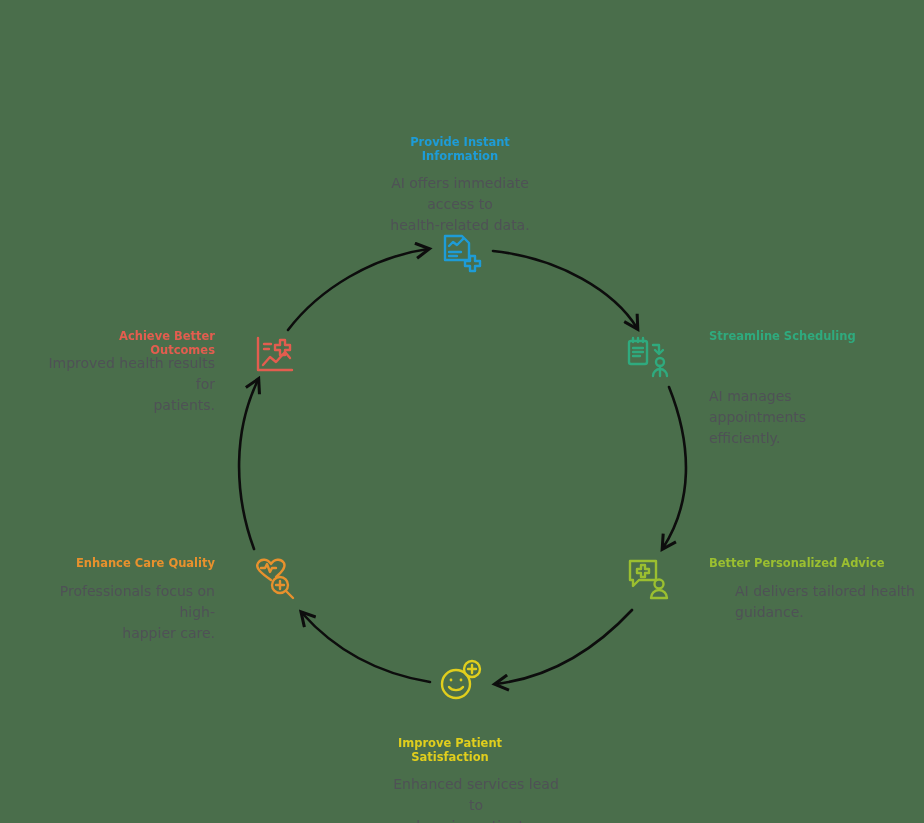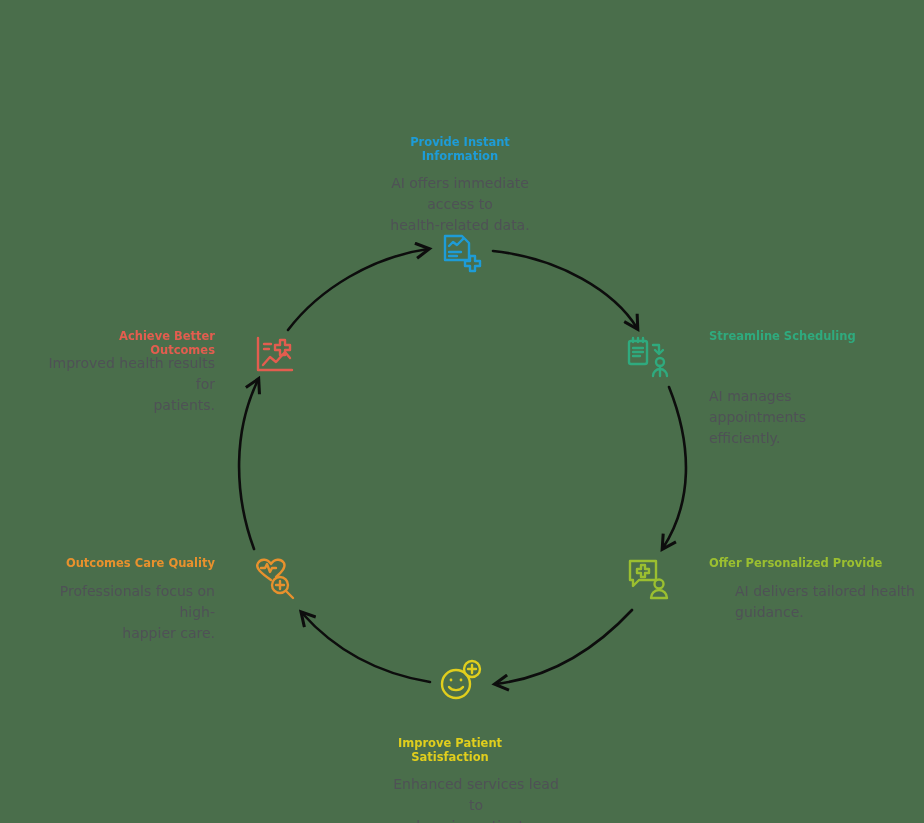--- a/index.html
+++ b/index.html
@@ -119,21 +119,21 @@
     <div class="icon-wrap" style="left:622px;top:553px;">
       <svg viewBox="0 0 52 52">
         <g fill="none" stroke="#9bbf30" stroke-width="2.4" stroke-linecap="round" stroke-linejoin="round">
           <path d="M8,8 h26 v19 h-17 l-6,6 v-6 h-3 z"></path>
           <path d="M19,12 h4 v4 h4 v4 h-4 v4 h-4 v-4 h-4 v-4 h4 z"></path>
           <circle cx="37" cy="31" r="4.5"></circle>
           <path d="M29,45 a8,8 0 0 1 16,0 z"></path>
         </g>
       </svg>
     </div>
-    <div class="label ta-l" style="left:709px;top:556px;width:210px;color:#9bbf30;">Offer Personalized Provide</div>
+    <div class="label ta-l" style="left:709px;top:556px;width:210px;color:#9bbf30;">Better Personalized Advice</div>
     <div class="desc ta-l" style="left:735px;top:581px;width:180px;">AI delivers tailored health
 guidance.</div>
   </div>
 
   <div class="node">
     <div class="icon-wrap" style="left:434px;top:655px;">
       <svg viewBox="0 0 52 52">
         <g fill="none" stroke="#e0ce1d" stroke-width="2.4" stroke-linecap="round" stroke-linejoin="round">
           <circle cx="22" cy="29" r="14"></circle>
           <circle cx="17" cy="25" r="1.4" fill="#e0ce1d" stroke="none"></circle>
@@ -157,21 +157,21 @@
         <g fill="none" stroke="#e8912d" stroke-width="2.4" stroke-linecap="round" stroke-linejoin="round">
           <path d="M22,28 C12,21 6,16 9,11 C12,6 19,7 22,12 C25,7 32,6 35,11 C37,15 33,20 27,25"></path>
           <polyline points="12,16 16,16 18,12 21,20 23,16 27,16"></polyline>
           <circle cx="31" cy="33" r="8"></circle>
           <line x1="31" y1="29" x2="31" y2="37"></line>
           <line x1="27" y1="33" x2="35" y2="33"></line>
           <line x1="37" y1="39" x2="44" y2="46"></line>
         </g>
       </svg>
     </div>
-    <div class="label ta-r" style="left:55px;top:556px;width:160px;color:#e8912d;">Outcomes Care Quality</div>
+    <div class="label ta-r" style="left:55px;top:556px;width:160px;color:#e8912d;">Enhance Care Quality</div>
     <div class="desc ta-r" style="left:35px;top:581px;width:180px;">Professionals focus on high-
 happier care.</div>
   </div>
 
   <div class="node">
     <div class="icon-wrap" style="left:249px;top:330px;">
       <svg viewBox="0 0 52 52">
         <g fill="none" stroke="#e35d4f" stroke-width="2.4" stroke-linecap="round" stroke-linejoin="round">
           <polyline points="9,8 9,40 43,40"></polyline>
           <line x1="15" y1="14" x2="22" y2="14"></line>

